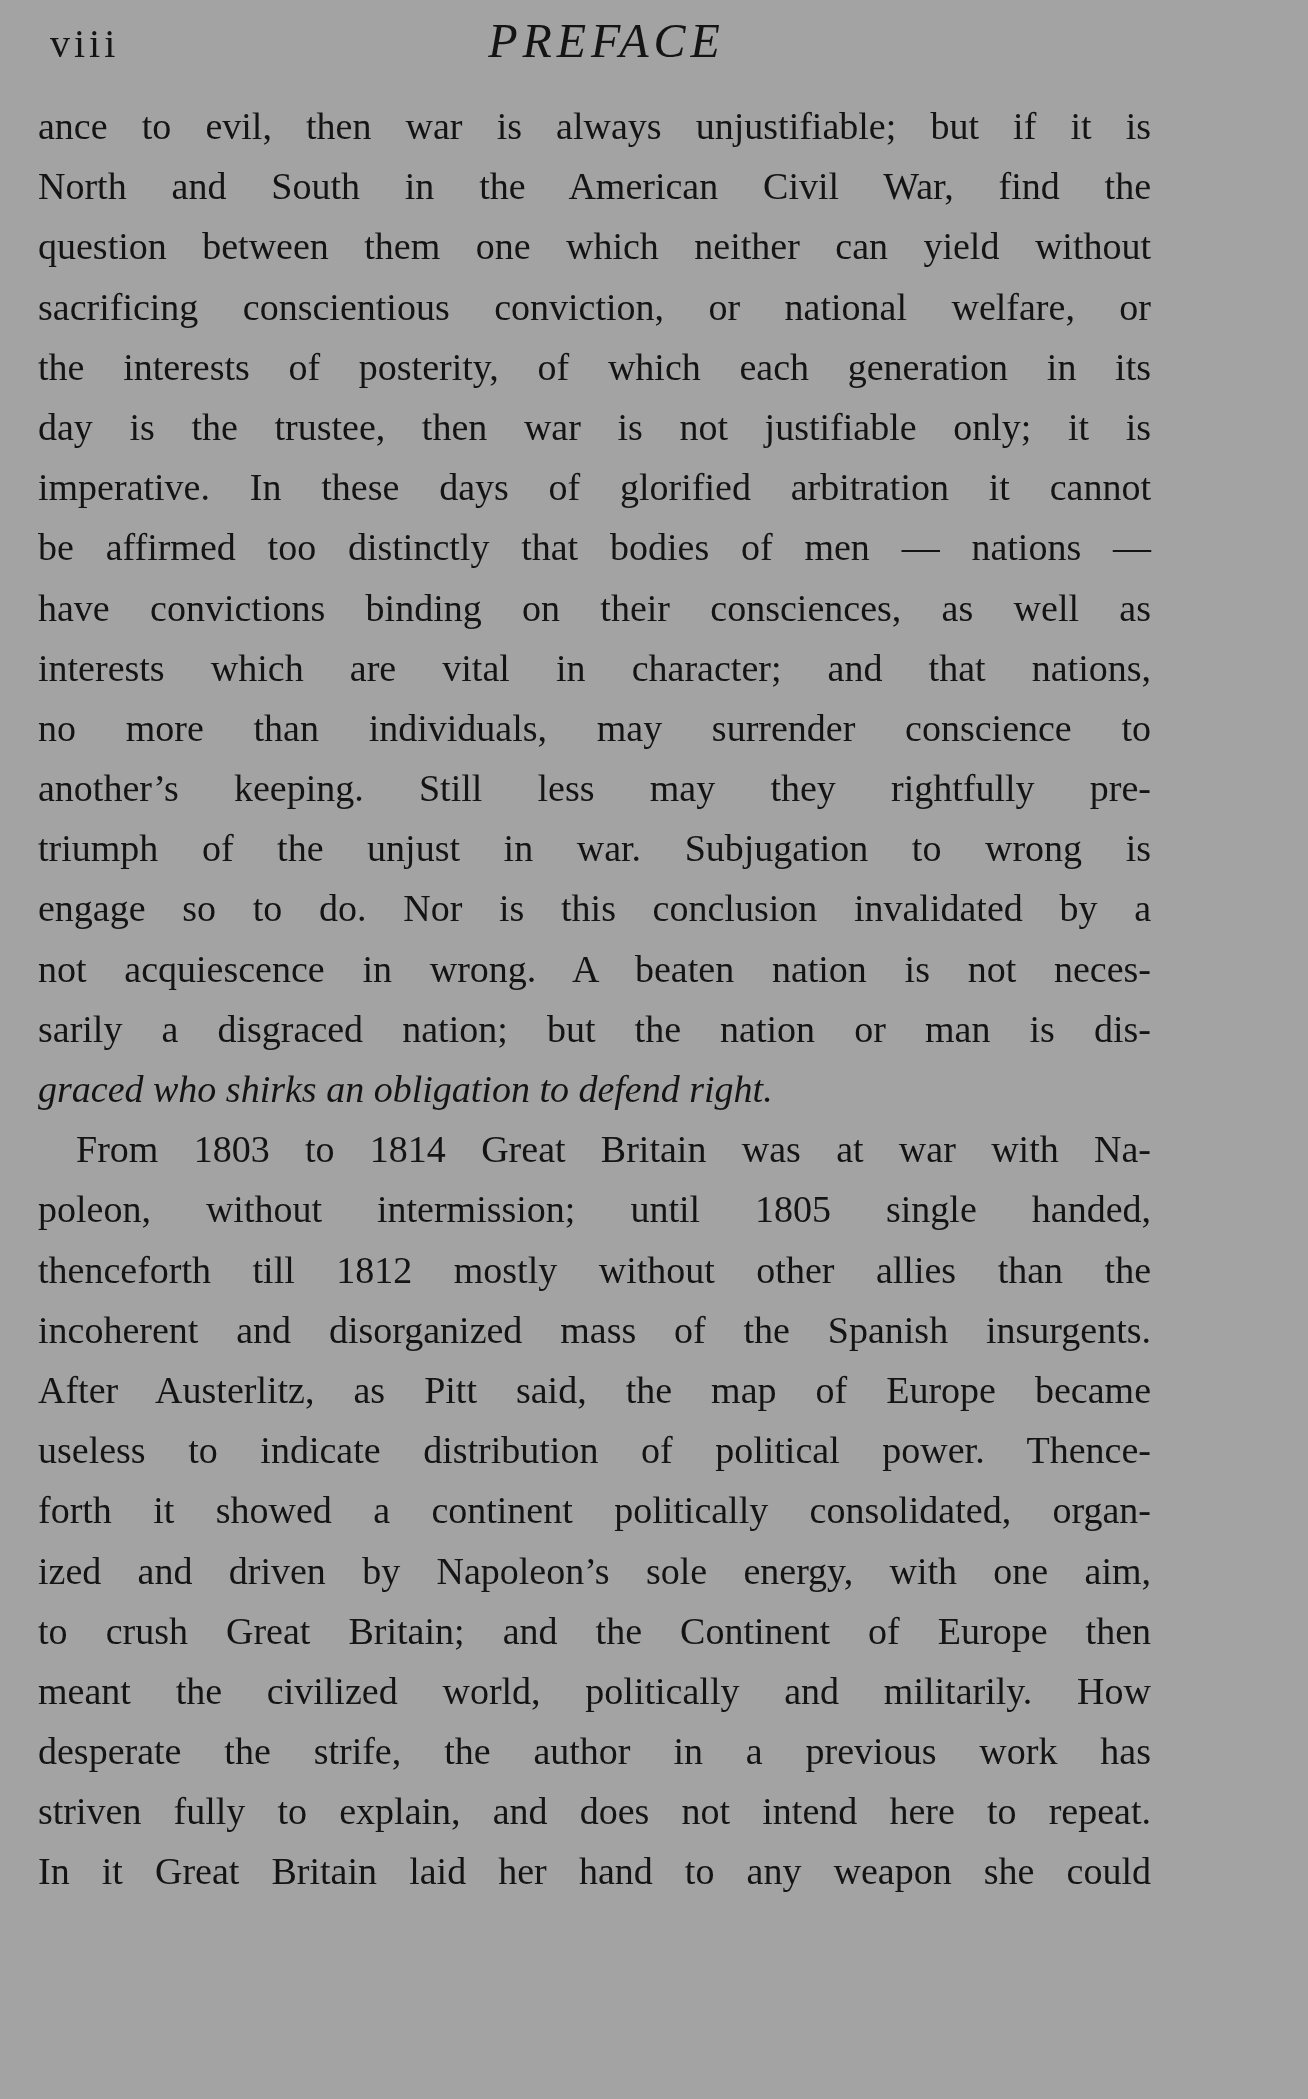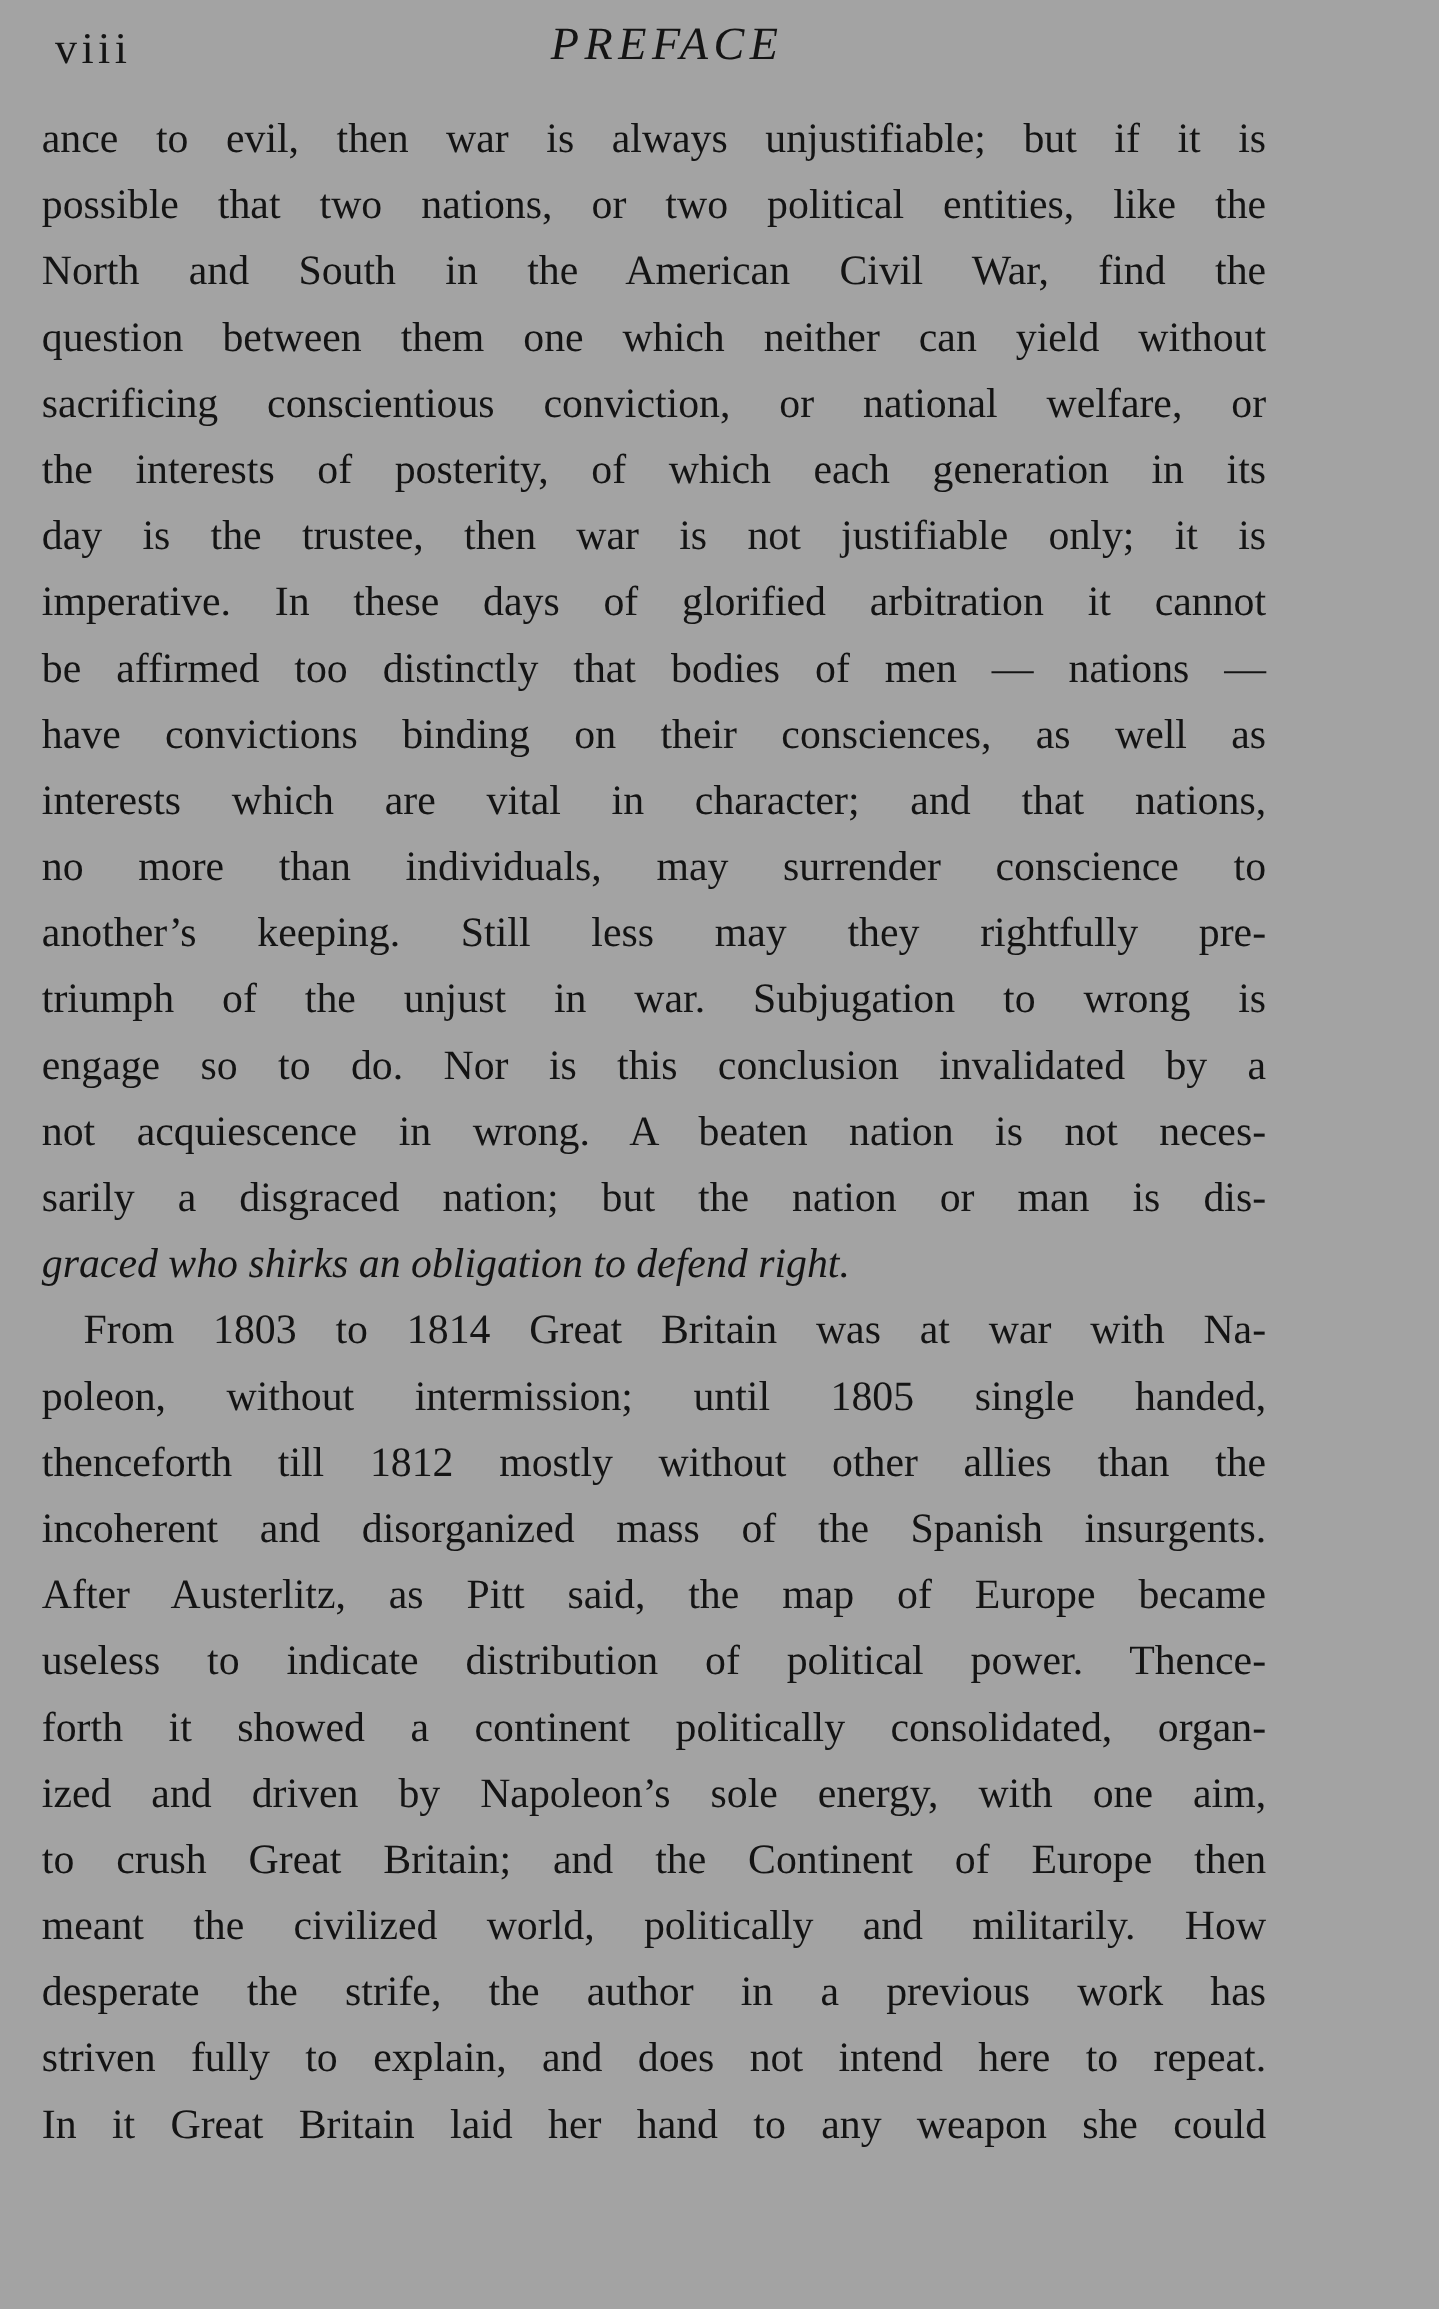--- a/index.html
+++ b/index.html
@@ -29,21 +29,21 @@
     left: 0;
     top: 6px;
     font-size: 40px;
     letter-spacing: 4px;
     line-height: 40px;
   }
   .running-title {
     display: block;
     text-align: center;
     font-style: italic;
-    font-size: 42px;
+    font-size: 48px;
     letter-spacing: 5px;
     line-height: 46px;
   }
   .page-body {
     position: absolute;
     left: 38px;
     top: 96px;
     width: 1113px;
   }
   .line {
@@ -68,21 +68,20 @@
 
 <div class="page">
   <div class="page-header">
     <span class="page-number">viii</span>
     <span class="running-title">PREFACE</span>
   </div>
 
   <div class="page-body">
 
   <div class="line">ance to evil, then war is always unjustifiable; but if it is</div>
-      <div class="line">possible that two nations, or two political entities, like the</div>
       <div class="line">North and South in the American Civil War, find the</div>
       <div class="line">question between them one which neither can yield without</div>
       <div class="line">sacrificing conscientious conviction, or national welfare, or</div>
       <div class="line">the interests of posterity, of which each generation in its</div>
       <div class="line">day is the trustee, then war is not justifiable only; it is</div>
       <div class="line">imperative. In these days of glorified arbitration it cannot</div>
       <div class="line">be affirmed too distinctly that bodies of men — nations —</div>
       <div class="line">have convictions binding on their consciences, as well as</div>
       <div class="line">interests which are vital in character; and that nations,</div>
       <div class="line">no more than individuals, may surrender conscience to</div>

